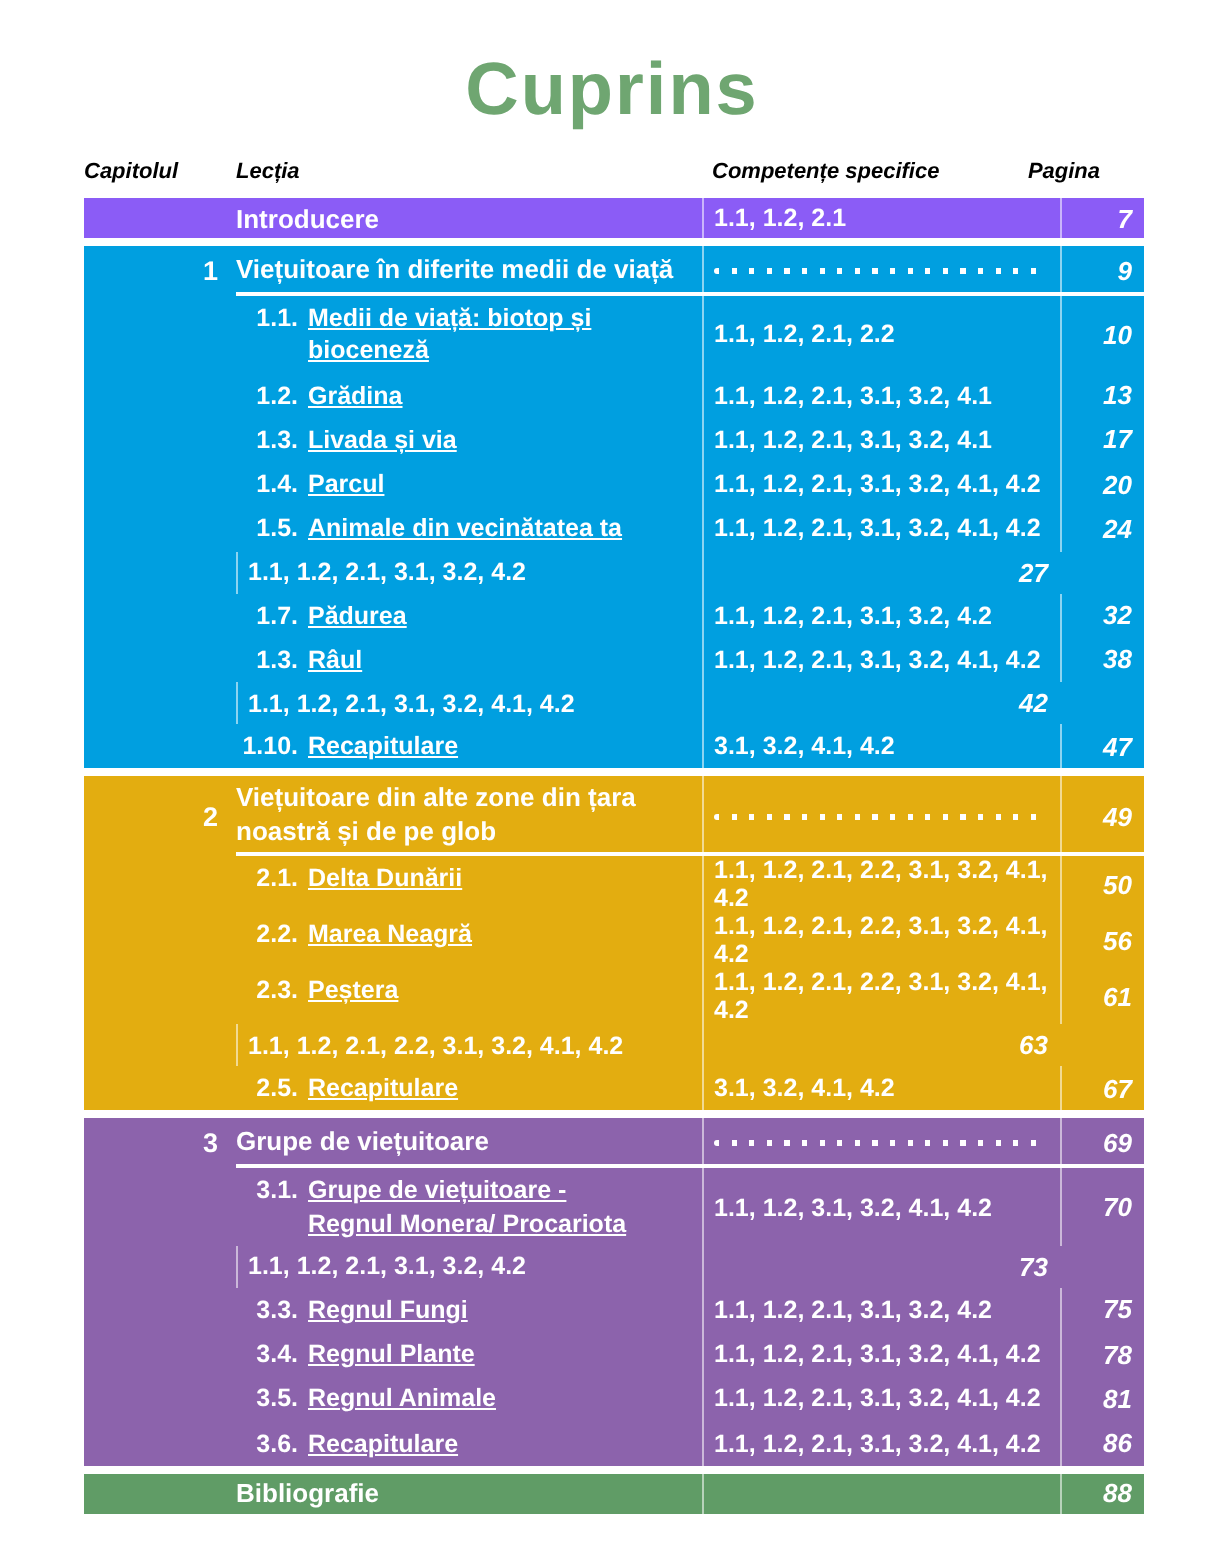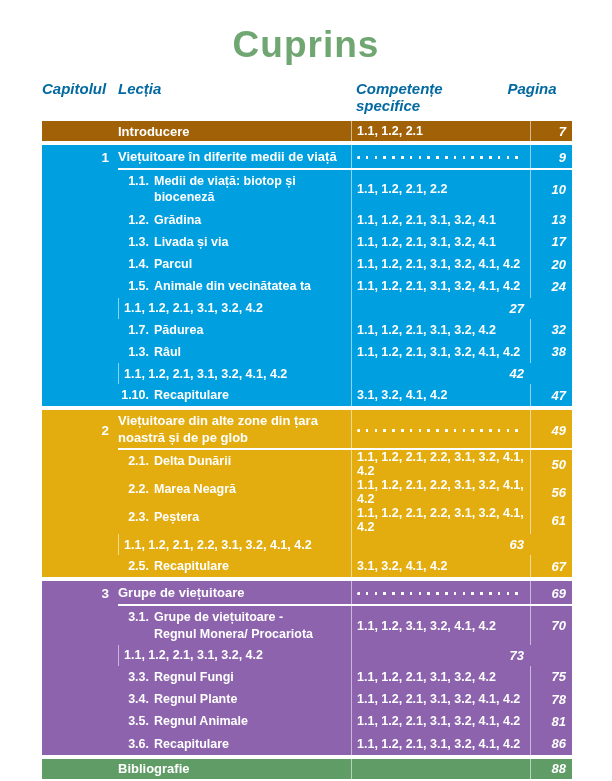--- a/index.html
+++ b/index.html
@@ -1,60 +1,60 @@
 <!DOCTYPE html>
 <html><head>
 <meta charset="utf-8">
 <style>
   html,body { margin:0; padding:0; background:#ffffff; }
   body { width:612px; height:781px; font-family:"Liberation Sans", sans-serif; }
-  .page { position:relative; width:568px; height:781px; overflow:hidden; background:#fff;padding-left:18px; }
+  .page { position:relative; width:612px; height:781px; overflow:hidden; background:#fff; }
   .title { margin:0; position:absolute; top:24px; left:0; width:612px; text-align:center;
            font-size:37px; font-weight:bold; letter-spacing:1px; }
   .table { position:absolute; left:42px; top:80px; width:530px; }
   .header-row { display:grid; grid-template-columns:76px 233px 141px 80px;
-                font-style:italic; font-weight:bold; font-size:15px; color:#0369a1;
+                font-style:italic; font-weight:bold; font-size:11px; color:#000000;
                 padding-bottom:7px; }
   .h-cell.c3h { padding-left:5px; }
   .h-cell.c4h { text-align:center; }
   .section { margin-bottom:4px; }
   .row { display:grid; grid-template-columns:76px 233px 179px 42px;
          color:#fff; font-size:12.5px; font-weight:bold; position:relative; }
   .cell { display:flex; align-items:center; min-height:21px; box-sizing:border-box; }
   .c3 { border-left:1px solid rgba(255,255,255,.55); padding-left:5px; }
   .c4 { border-left:1px solid rgba(255,255,255,.55); justify-content:flex-end;
         padding-right:6px; font-style:italic; font-size:13px; }
   .chapter-row .cell { min-height:25px; }
   .chapter-row::after { content:""; position:absolute; left:76px; right:0; bottom:0;
                         height:2px; background:#fff; }
   .chapter-num { justify-content:flex-end; padding-right:9px; font-size:13.5px; }
   .chapter-title { font-size:13px; line-height:1.3; white-space:pre-line; padding:3px 0; }
   .single-row .cell { min-height:20px; }
   .single-title { font-size:13px; }
   .lesson-main { align-items:flex-start; padding:3px 0; }
   .lesson-num { width:31px; text-align:right; margin-right:5px; flex:none; line-height:1.3; }
-  .lesson-title { white-space:pre-line; line-height:1.3; }
+  .lesson-title { white-space:pre-line; line-height:1.3;text-decoration:underline; }
   .leader { flex:1; height:3px; margin-right:8px; border-radius:2px;
             background:repeating-linear-gradient(90deg,#fff 0 2.6px, transparent 2.6px 8.8px); }
 </style>
 </head>
 <body>
 
 <div class="page">
   <h1 class="title" style="color: rgb(111, 166, 113);">Cuprins</h1>
 
   <div class="table">
     <div class="header-row">
       <span class="h-cell c1h">Capitolul</span>
       <span class="h-cell c2h">Lecția</span>
       <span class="h-cell c3h">Competențe specifice</span>
       <span class="h-cell c4h">Pagina</span>
     </div>
     <div id="sections">
-        <section class="section" style="background: #a16207;">
+        <section class="section" style="background: #8b5cf6;">
   <div class="row single-row">
     <span class="cell c1"></span>
     <span class="cell c2 single-title">Introducere</span>
     <span class="cell c3 competences">1.1, 1.2, 2.1</span>
     <span class="cell c4 page-num">7</span>
   </div>
 </section>
         <section class="section" style="background: rgb(0, 159, 224);">
   <div class="row chapter-row">
     <span class="cell c1 chapter-num">1</span>

